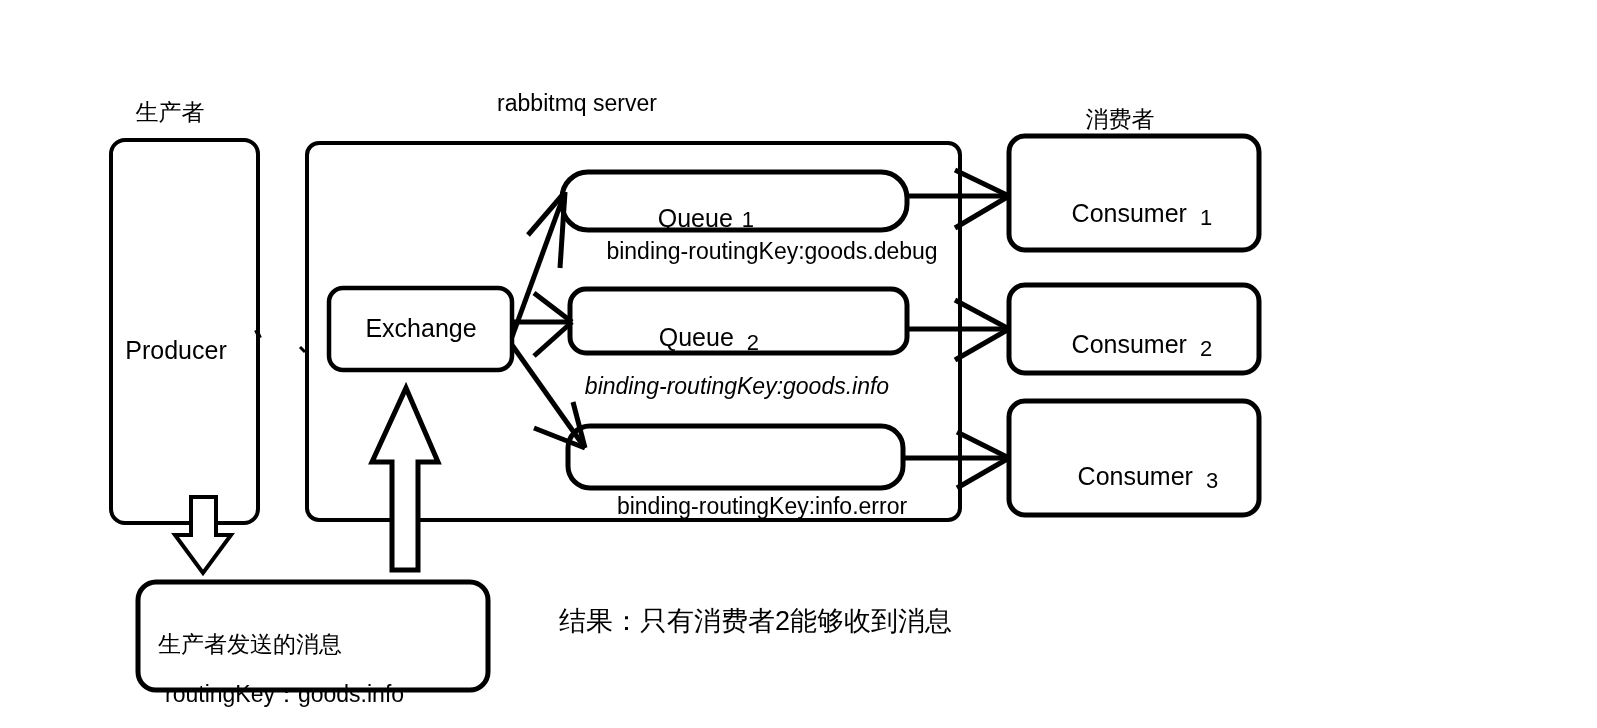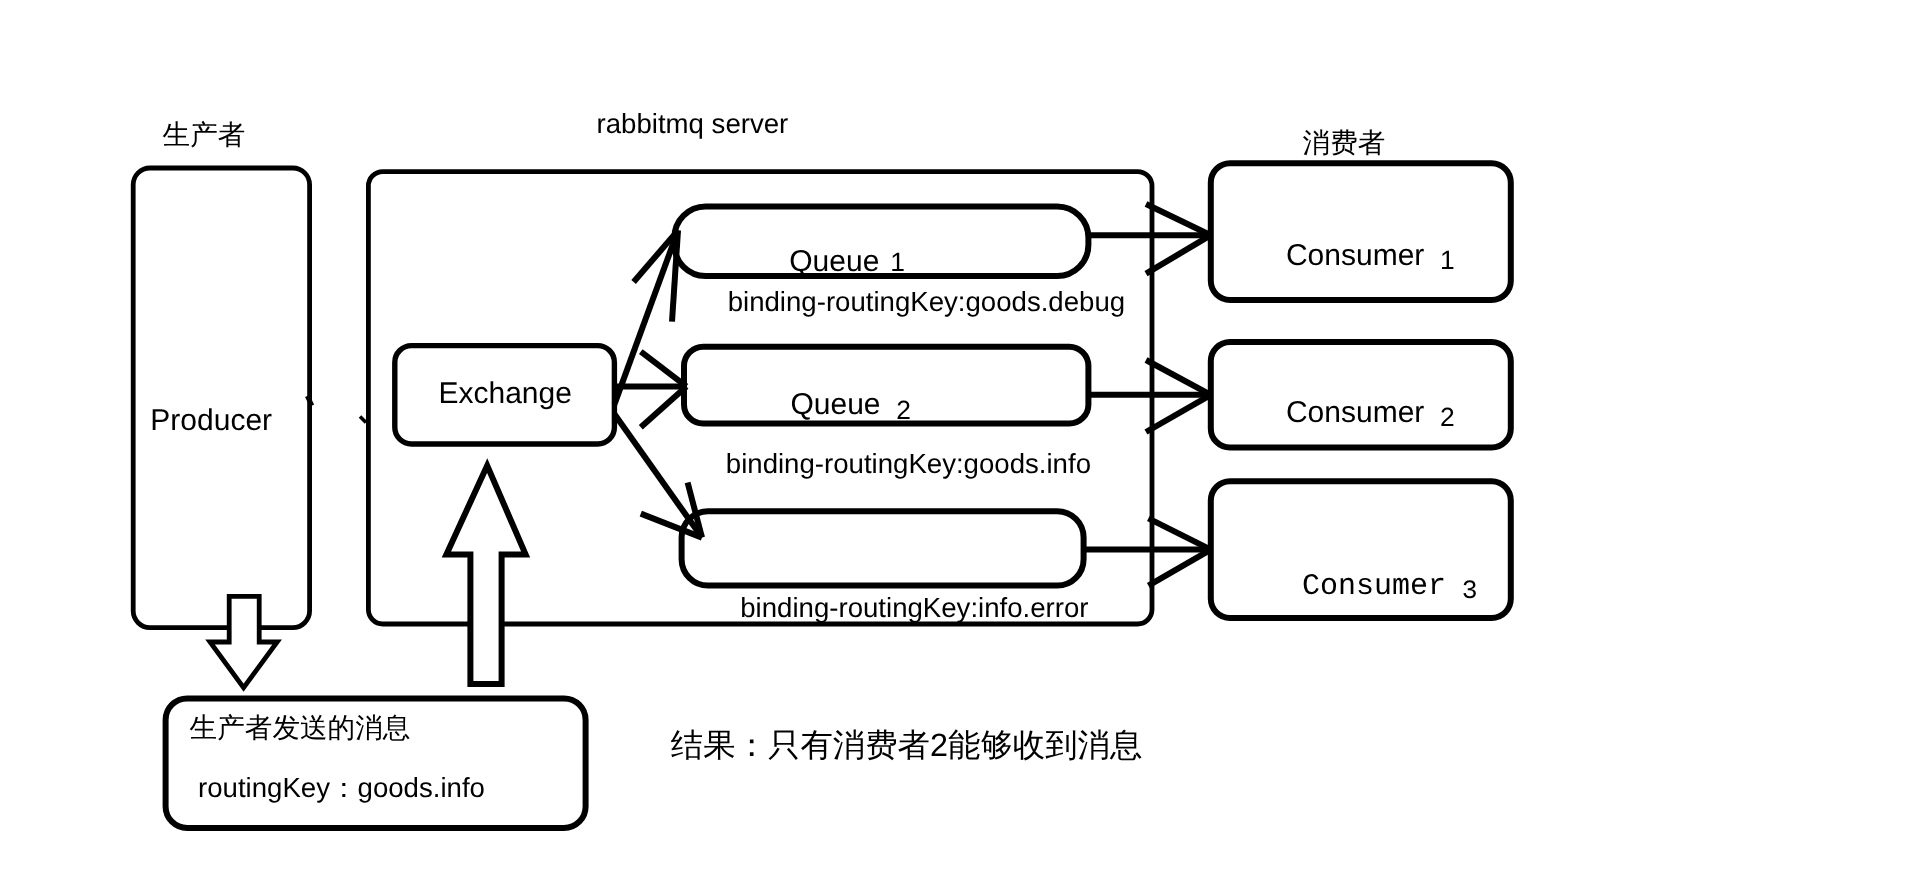--- a/index.html
+++ b/index.html
@@ -30,21 +30,21 @@
   .lbl {
     position: absolute;
     color: #000000;
     white-space: pre;
     line-height: 1;
   }
   .group-title { font-size: 23px; }
   .node-text   { font-size: 25px; }
   .node-num    { font-size: 22px; }
   .binding     { font-size: 23px; margin-left: 16px; }
-  .msg-text    { font-size: 23px; }
+  .msg-text    { font-size: 23px; margin-top: 38px; }
   .result-text { font-size: 27px; }
 
   .ctr { transform: translateX(-50%); }
 </style>
 </head>
 <body>
 
 <div id="canvas">
 
   <svg class="layer" viewBox="0 0 1597 728">
@@ -120,30 +120,30 @@
   <div class="lbl node-text ctr" style="left:421px; top:316px;">Exchange</div>
 
   <div class="lbl ctr" style="left:697px; top:190px;">
     <span class="node-text">Queue</span><span style="display:inline-block;width:9px;"></span><span class="node-num">1</span>
   </div>
   <div class="lbl ctr" style="left:700px; top:309px;">
     <span class="node-text">Queue</span><span style="display:inline-block;width:13px;"></span><span class="node-num" style="position:relative; top:4px;">2</span>
   </div>
 
   <div class="lbl binding ctr" style="left:756px; top:240px;">binding-routingKey:goods.debug</div>
-  <div class="lbl binding ctr" style="left:741px; top:375px;">binding-routingKey:goods.info</div>
+  <div class="lbl binding ctr" style="left:721px; top:375px;font-style:italic;">binding-routingKey:goods.info</div>
   <div class="lbl binding ctr" style="left:746px; top:495px;">binding-routingKey:info.error</div>
 
   <div class="lbl ctr" style="left:1133px; top:185px;">
     <span class="node-text">Consumer</span><span style="display:inline-block;width:13px;"></span><span class="node-num" style="position:relative; top:3px;">1</span>
   </div>
   <div class="lbl ctr" style="left:1133px; top:316px;text-align:right;">
     <span class="node-text">Consumer</span><span style="display:inline-block;width:13px;"></span><span class="node-num" style="position:relative; top:3px;">2</span>
   </div>
-  <div class="lbl ctr" style="left:1139px; top:460px;font-family:Liberation Mono, monospace;">
+  <div class="lbl ctr" style="left:1139px; top:448px;">
     <span class="node-text">Consumer</span><span style="display:inline-block;width:13px;"></span><span class="node-num" style="position:relative; top:3px;">3</span>
   </div>
 
   <div class="lbl msg-text" style="left:158px; top:595px;">生产者发送的消息</div>
   <div class="lbl msg-text" style="left:165px; top:645px;">routingKey：goods.info</div>
 
   <div class="lbl result-text" style="left:559px; top:608px;">结果：只有消费者2能够收到消息</div>
 
 </div>
 

